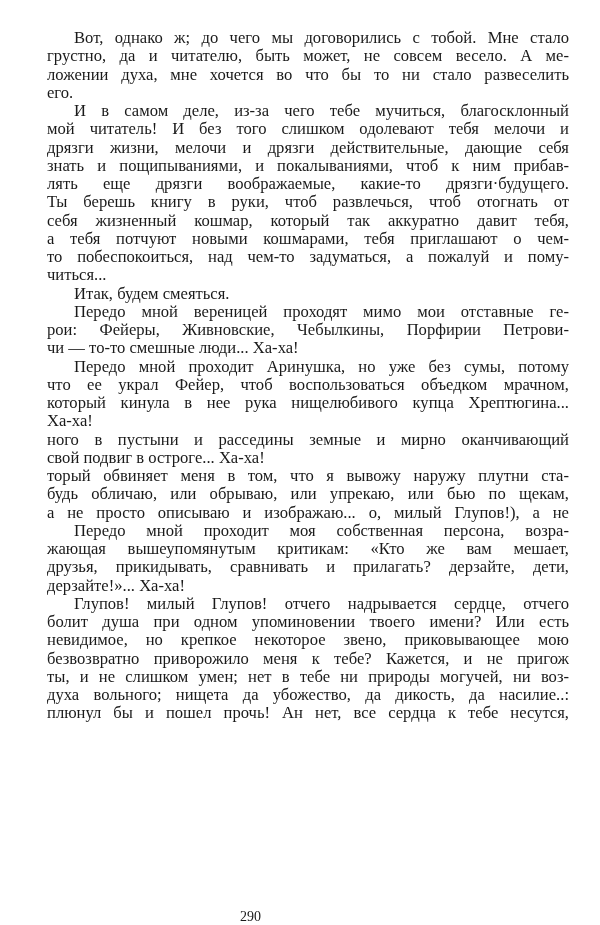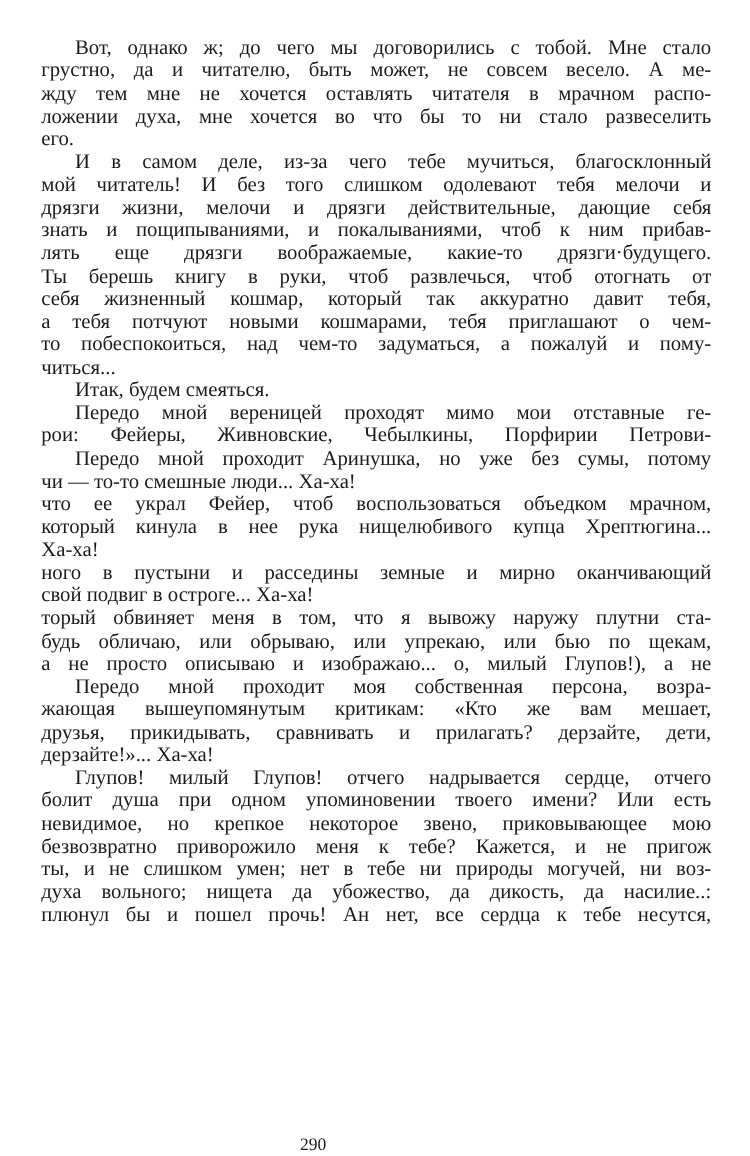--- a/index.html
+++ b/index.html
@@ -13,58 +13,58 @@
     font-size: 16.6px;
     line-height: 18.25px;
     color: #1a1a1a;
   }
   .line {
     display: block;
     white-space: nowrap;
     text-align: justify;
     text-align-last: justify;
     height: 18.25px;
+    margin-left: 14px;
   }
   .line.last { text-align-last: left; }
   .line.indent { padding-left: 27px; }
   .folio {
     position: absolute;
     top: 909px;
     left: 0;
     width: 501px;
     text-align: center;
     font-family: "Liberation Serif", "DejaVu Serif", serif;
     font-size: 14px;
     color: #1a1a1a;
   }
 </style>
 </head>
 <body>
 
 <div class="page" id="page-body">
     <span class="line indent">Вот, однако ж; до чего мы договорились с тобой. Мне стало</span>
     <span class="line">грустно, да и читателю, быть может, не совсем весело. А ме-</span>
-    <span class="line">жду тем мне не хочется оставлять читателя в мрачном распо-</span>
     <span class="line">ложении духа, мне хочется во что бы то ни стало развеселить</span>
     <span class="line last">его.</span>
     <span class="line indent">И в самом деле, из-за чего тебе мучиться, благосклонный</span>
     <span class="line">мой читатель! И без того слишком одолевают тебя мелочи и</span>
     <span class="line">дрязги жизни, мелочи и дрязги действительные, дающие себя</span>
     <span class="line">знать и пощипываниями, и покалываниями, чтоб к ним прибав-</span>
     <span class="line">лять еще дрязги воображаемые, какие-то дрязги·будущего.</span>
     <span class="line">Ты берешь книгу в руки, чтоб развлечься, чтоб отогнать от</span>
     <span class="line">себя жизненный кошмар, который так аккуратно давит тебя,</span>
     <span class="line">а тебя потчуют новыми кошмарами, тебя приглашают о чем-</span>
     <span class="line">то побеспокоиться, над чем-то задуматься, а пожалуй и помy-</span>
     <span class="line last">читься...</span>
     <span class="line indent last">Итак, будем смеяться.</span>
     <span class="line indent">Передо мной вереницей проходят мимо мои отставные ге-</span>
     <span class="line">рои: Фейеры, Живновские, Чебылкины, Порфирии Петрови-</span>
+    <span class="line last">чи — то-то смешные люди... Ха-ха!</span>
     <span class="line indent">Передо мной проходит Аринушка, но уже без сумы, потому</span>
-    <span class="line last">чи — то-то смешные люди... Ха-ха!</span>
     <span class="line">что ее украл Фейер, чтоб воспользоваться объедком мрачном,</span>
     <span class="line">который кинула в нее рука нищелюбивого купца Хрептюгина...</span>
     <span class="line last">Ха-ха!</span>
     <span class="line">ного в пустыни и расседины земные и мирно оканчивающий</span>
     <span class="line last">свой подвиг в остроге... Ха-ха!</span>
     <span class="line">торый обвиняет меня в том, что я вывожу наружу плутни ста-</span>
     <span class="line">будь обличаю, или обрываю, или упрекаю, или бью по щекам,</span>
     <span class="line">а не просто описываю и изображаю... о, милый Глупов!), а не</span>
     <span class="line indent">Передо мной проходит моя собственная персона, возра-</span>
     <span class="line">жающая вышеупомянутым критикам: «Кто же вам мешает,</span>

